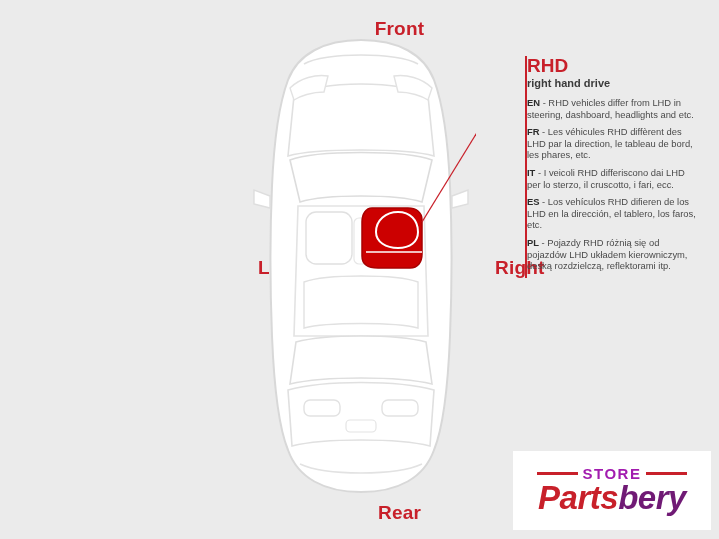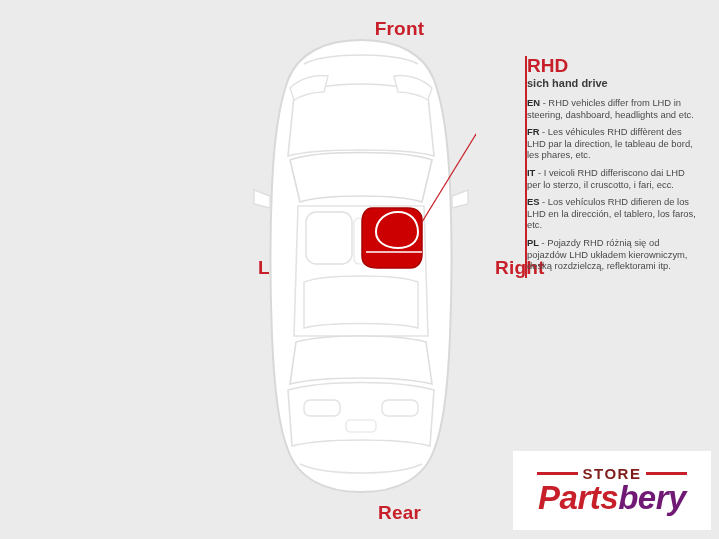--- a/index.html
+++ b/index.html
@@ -94,21 +94,21 @@
     margin-bottom: -2px;
   }
   .logo-rule {
     flex: 1 1 auto;
     height: 3px;
     background: #c8202a;
   }
   .logo-store {
     font-size: 15px;
     font-weight: bold;
-    color: #7f1d1d;
+    color: #a21caf;
     letter-spacing: 1.5px;
     padding: 0 5px;
   }
   .logo-main {
     font-size: 33px;
     font-weight: bold;
     font-style: italic;
     letter-spacing: -0.5px;
     line-height: 36px;
   }
@@ -175,21 +175,21 @@
                L 164 232 C 172 232, 176 226, 176 218 L 176 184 C 176 176, 170 172, 162 172 Z" fill="#cc0000" stroke="#a80000" stroke-width="1.5"></path>
       <path d="M130 196 C 130 184, 140 176, 152 176 C 164 176, 172 184, 172 196 C 172 206, 164 212, 152 212 C 140 212, 130 206, 130 196 Z" fill="none" stroke="#ffffff" stroke-width="2"></path>
       <path d="M120 216 L 176 216" stroke="#ffffff" stroke-width="1.6"></path>
     </g>
 
     <path d="M176 186 L 278 20" stroke="#c8202a" stroke-width="1.3" fill="none"></path>
   </svg>
 
   <div class="info-panel">
     <div class="info-title">RHD</div>
-    <div class="info-sub">sich hand drive</div>
+    <div class="info-sub">right hand drive</div>
 
     <div class="info-item">
       <span class="lang">EN</span><span> - RHD vehicles differ from LHD in steering, dashboard, headlights and etc.</span>
     </div>
     <div class="info-item">
       <span class="lang">FR</span><span> - Les véhicules RHD diffèrent des LHD par la direction, le tableau de bord, les phares, etc.</span>
     </div>
     <div class="info-item">
       <span class="lang">IT</span><span> - I veicoli RHD differiscono dai LHD per lo sterzo, il cruscotto, i fari, ecc.</span>
     </div>

